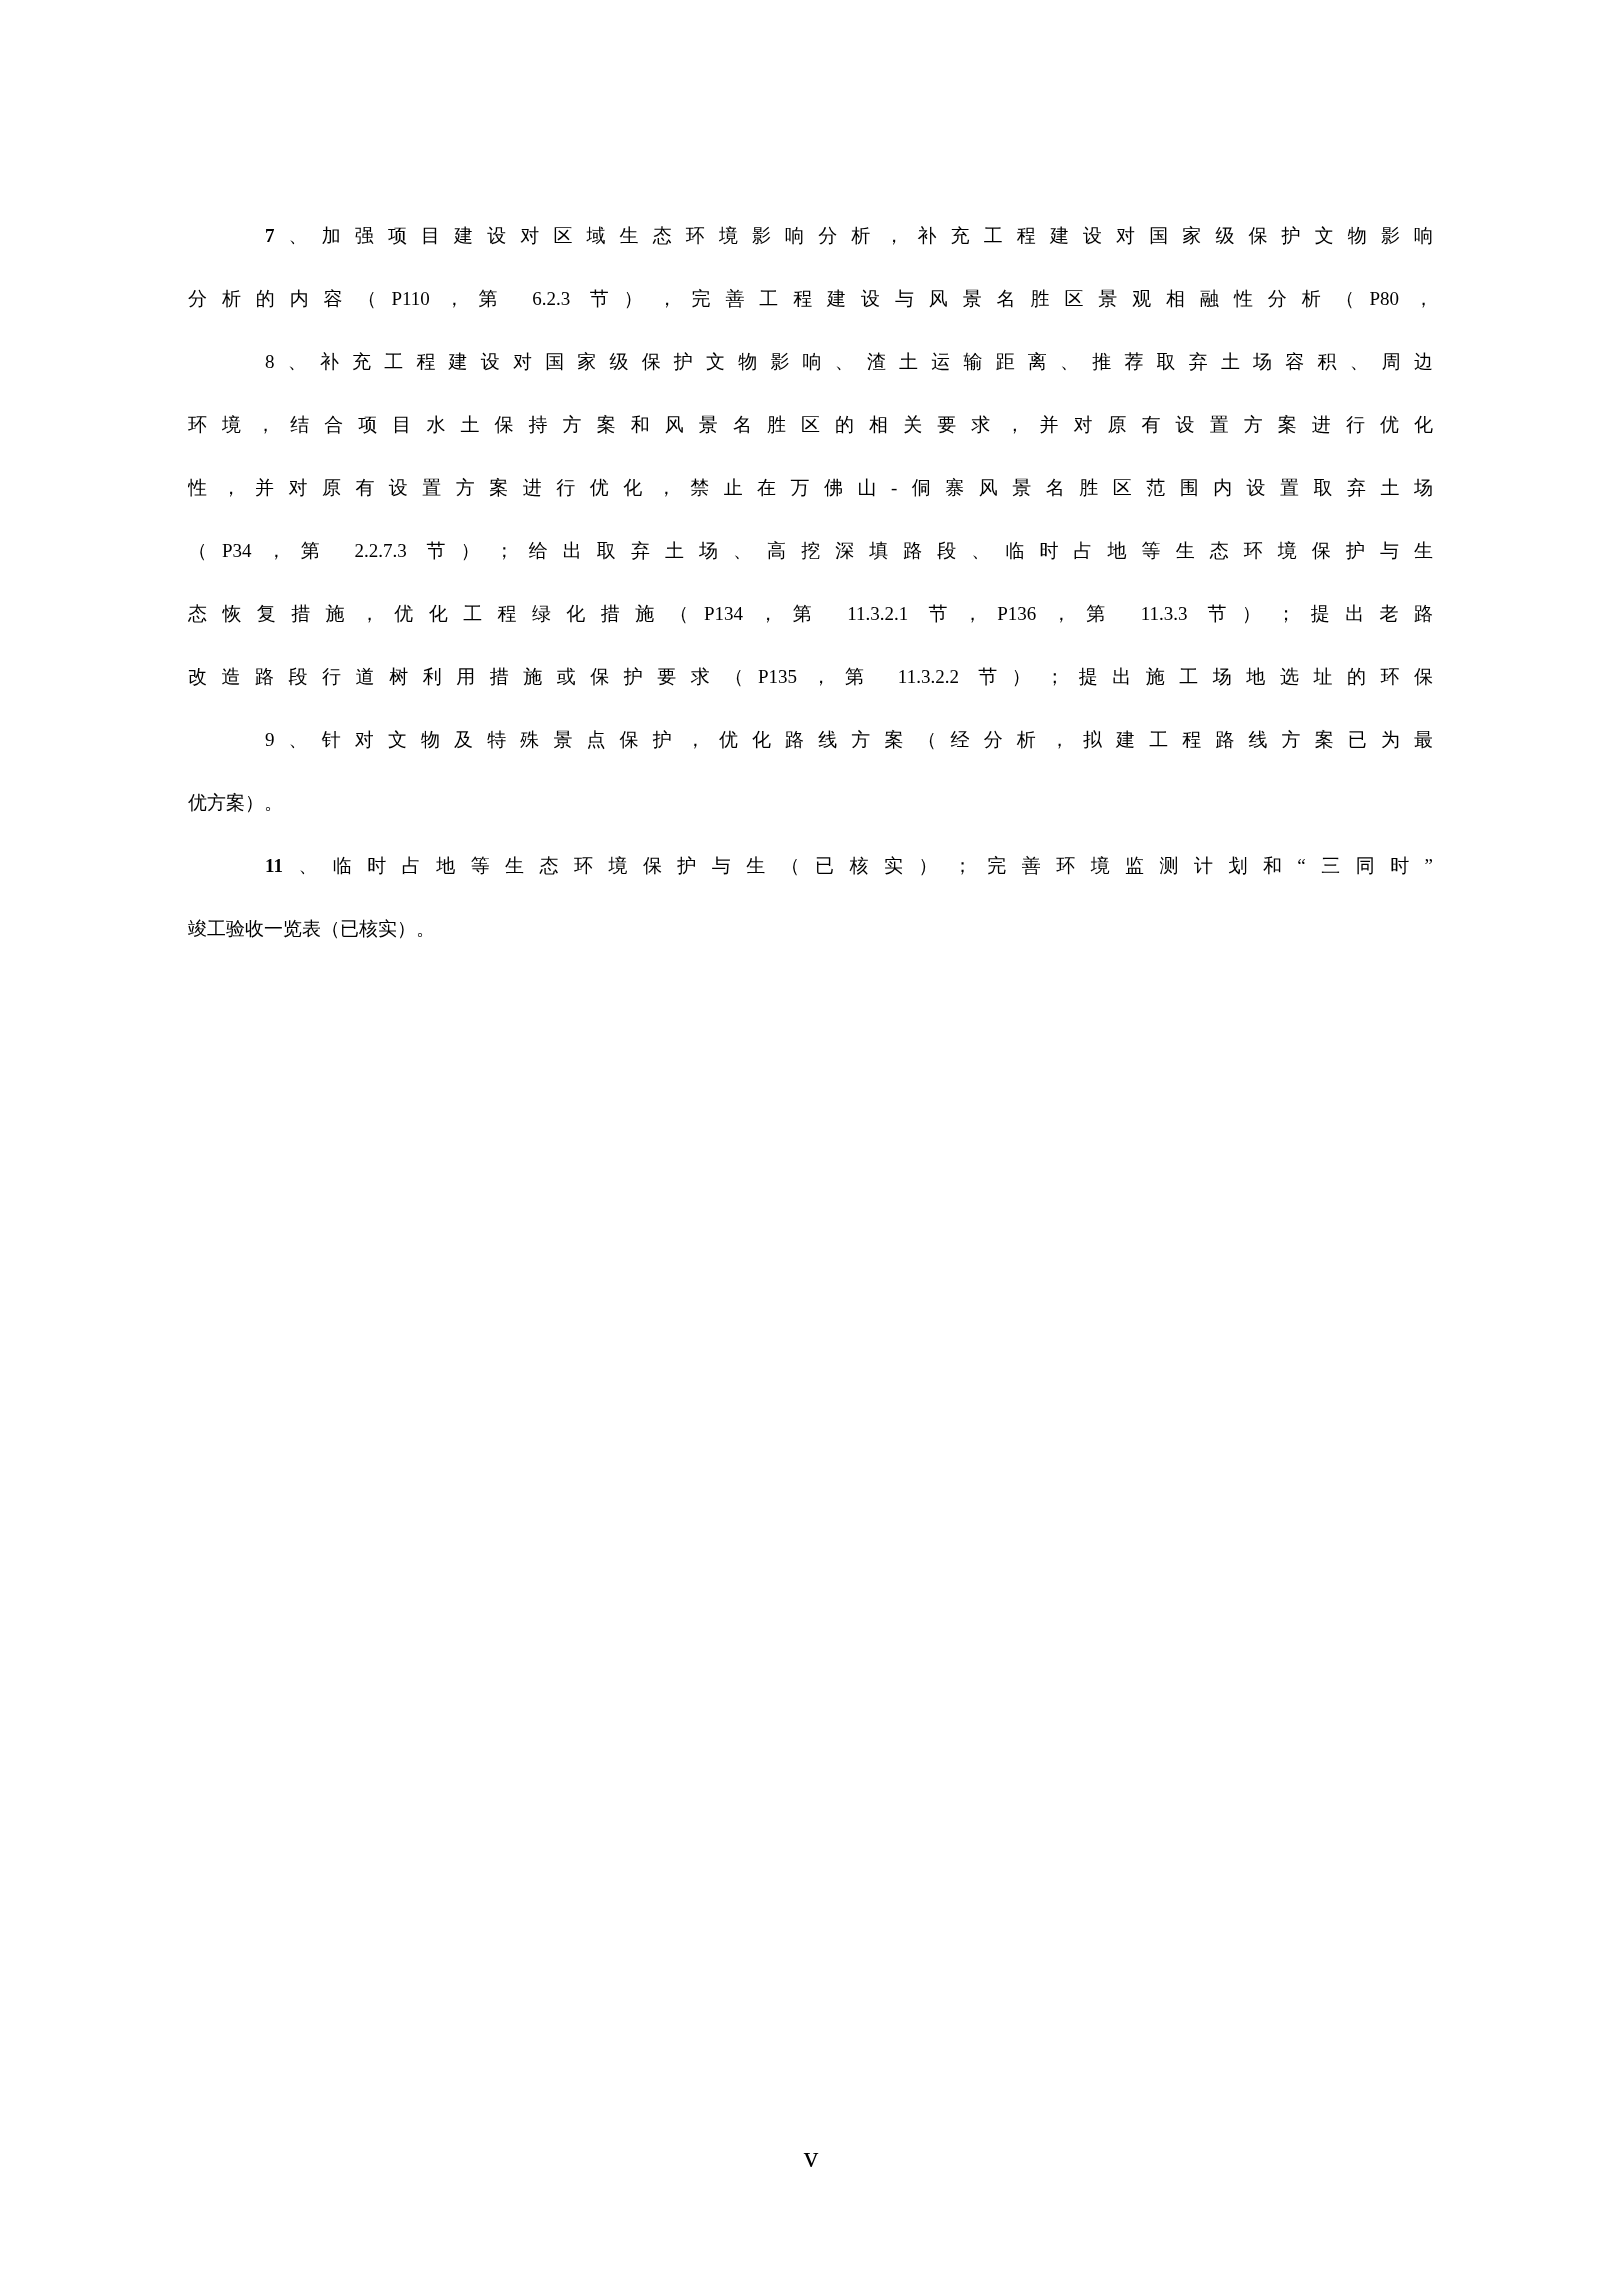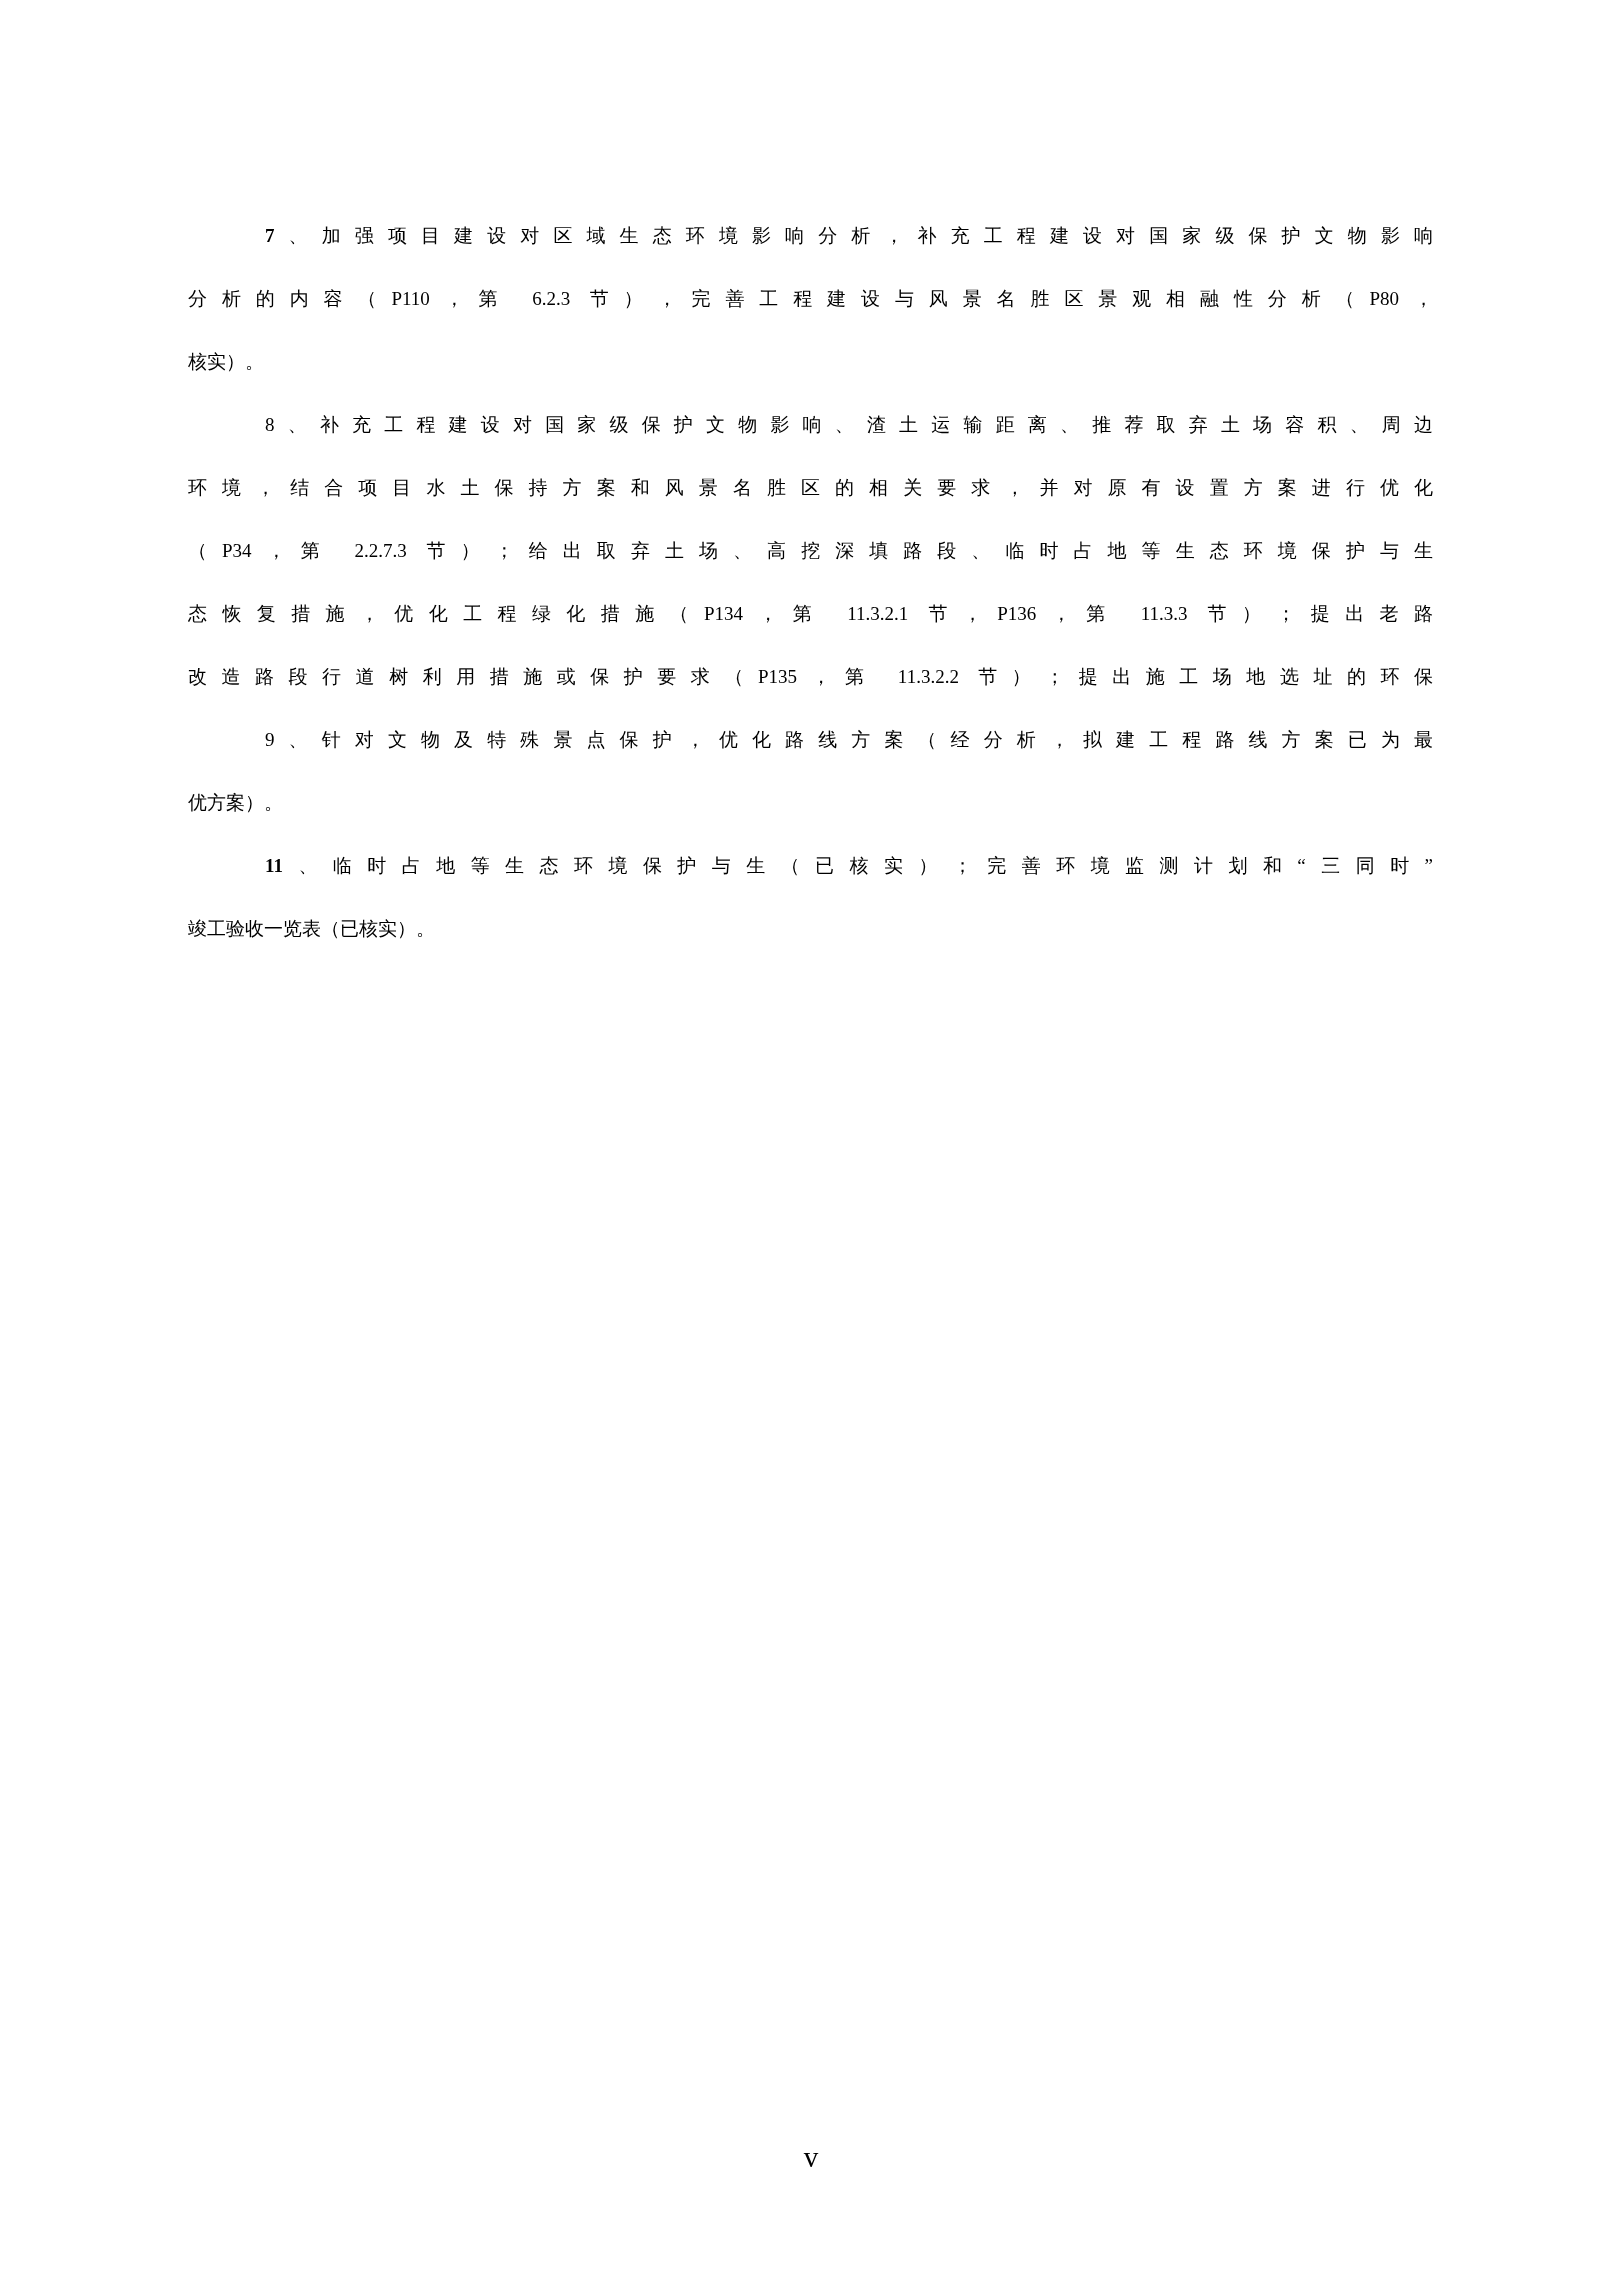--- a/index.html
+++ b/index.html
@@ -54,26 +54,26 @@
 </head>
 <body>
 
 <div class="page">
 
   <div class="text-block">
 
     <div class="para">
       <div class="line first"><span class="num bold"><span>7</span></span><span>、</span><span>加强项目建设对区域生态环境影响分析，补充工程建设对国家级保护文物影响</span></div>
       <div class="line">分析的内容（P110，第 6.2.3 节），完善工程建设与风景名胜区景观相融性分析（P80，</div>
-      <div class="line last">核实）。</div>
     </div>
 
     <div class="para">
       <div class="line first"><span class="num"><span>8</span></span><span>、</span><span>补充工程建设对国家级保护文物影响、渣土运输距离、推荐取弃土场容积、周边</span></div>
       <div class="line">环境，结合项目水土保持方案和风景名胜区的相关要求，并对原有设置方案进行优化</div>
+      <div class="line">性，并对原有设置方案进行优化，禁止在万佛山-侗寨风景名胜区范围内设置取弃土场</div>
       <div class="line">（P34，第 2.2.7.3 节）；给出取弃土场、高挖深填路段、临时占地等生态环境保护与生</div>
       <div class="line">态恢复措施，优化工程绿化措施（P134，第 11.3.2.1 节，P136，第 11.3.3 节）；提出老路</div>
       <div class="line">改造路段行道树利用措施或保护要求（P135，第 11.3.2.2 节）；提出施工场地选址的环保</div>
     </div>
 
     <div class="para">
       <div class="line first"><span class="num"><span>9</span></span><span>、</span><span>针对文物及特殊景点保护，优化路线方案（经分析，拟建工程路线方案已为最</span></div>
       <div class="line last">优方案）。</div>
     </div>
 

